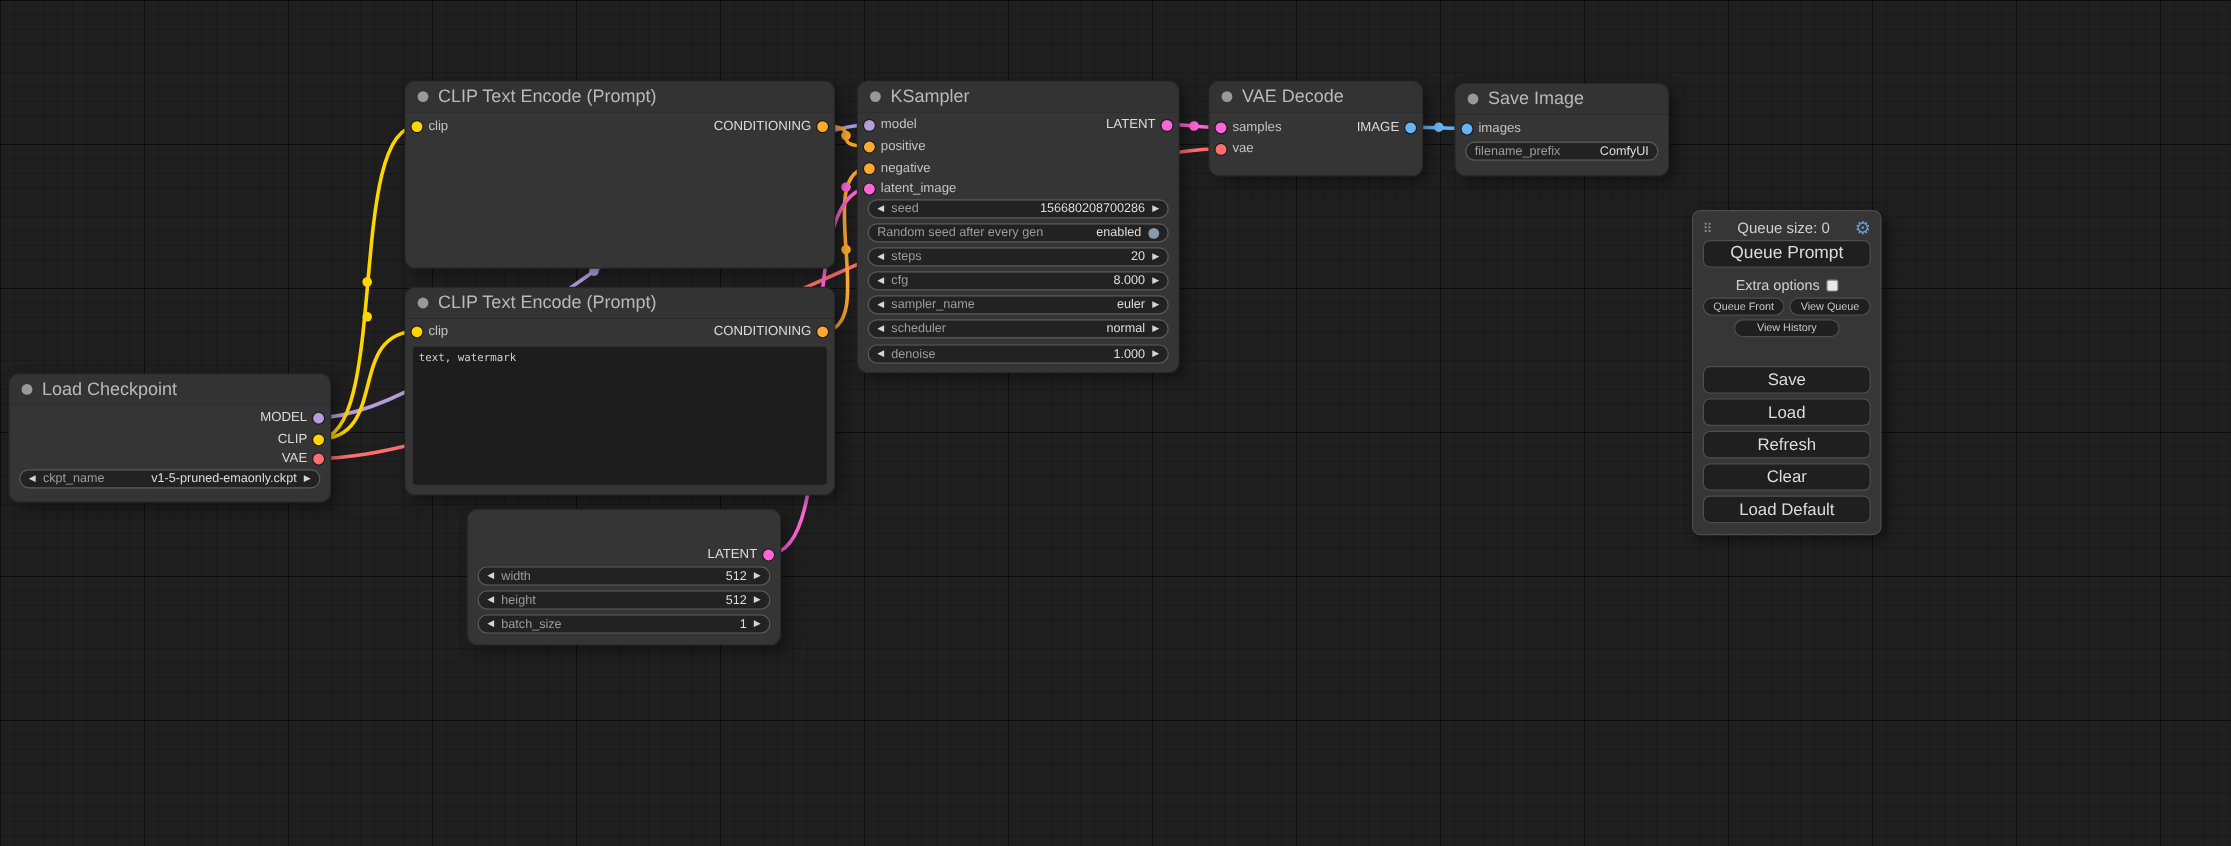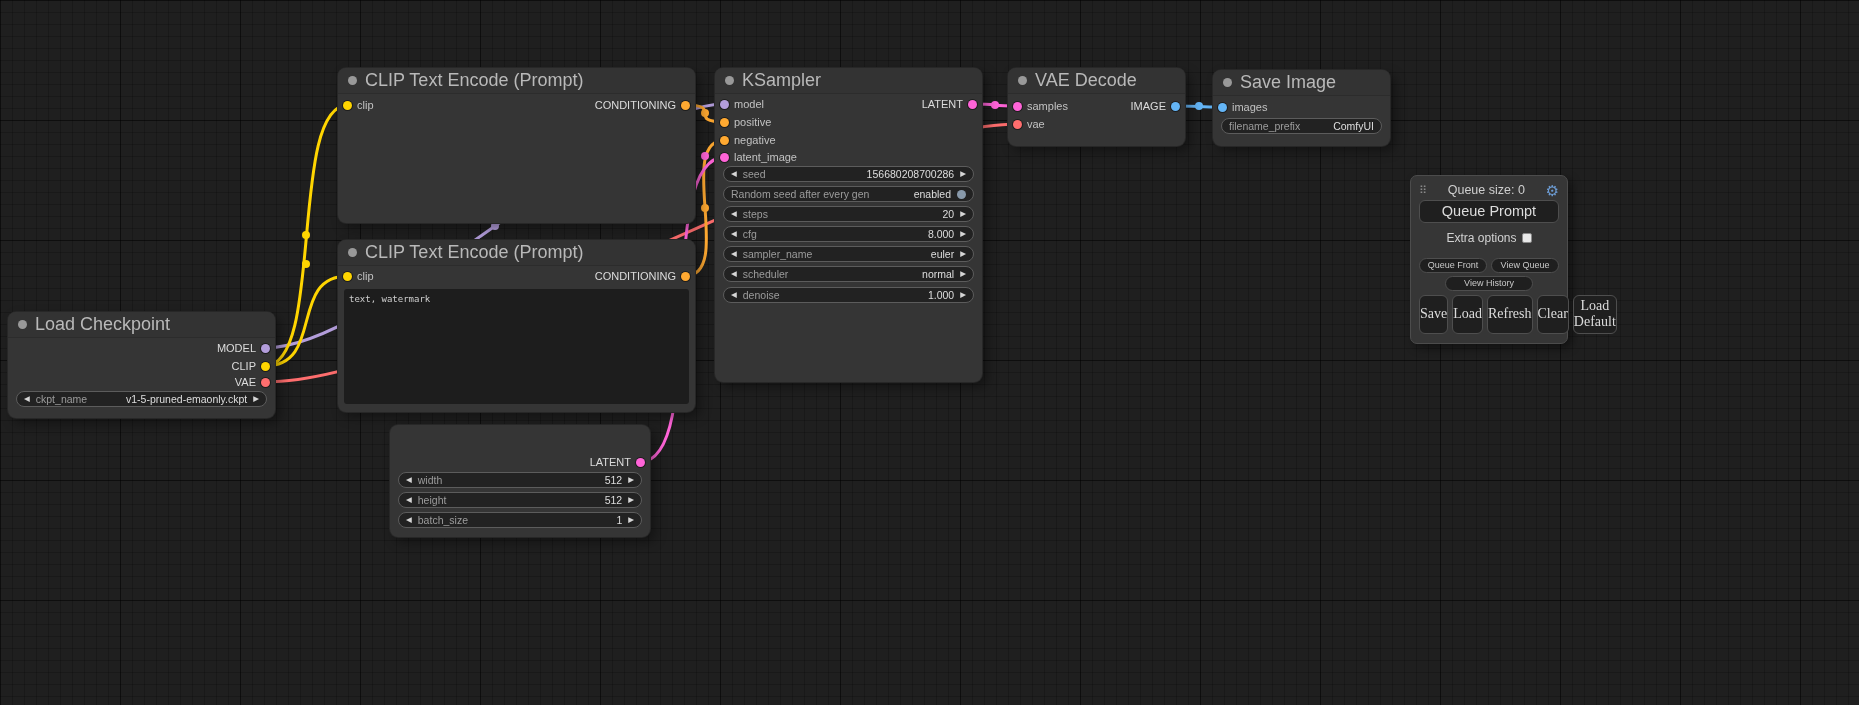--- a/index.html
+++ b/index.html
@@ -16,21 +16,21 @@
     background-size: 120px 120px, 120px 120px, 12px 12px, 12px 12px;
   }
 
   #wires { position:absolute; left:0; top:0; z-index:1; }
   #wires path { fill:none; stroke-width:3; stroke-linecap:round; }
 
   .node { position:absolute; z-index:2; background:#353535; border-radius:8px;
     box-shadow:0 0 0 1px #272727, 5px 5px 12px rgba(0,0,0,0.4); }
   .node-title { height:26px; display:flex; align-items:center; gap:8px; padding:0 10px;
     background:#333333; border-radius:8px 8px 0 0; border-bottom:1px solid #2c2c2c;
-    color:#b9b9b9; font-size:18px; }
+    color:#b9b9b9; font-size:15px; }
   .title-dot { width:9px; height:9px; border-radius:50%; background:#999; flex:0 0 auto; }
 
   .port { position:absolute; display:flex; align-items:center; gap:5px; height:14px; font-size:11px; }
   .port.in  { left:5px; }
   .port.out { right:5px; flex-direction:row-reverse; }
   .port .dot { width:9px; height:9px; border-radius:50%; box-shadow:0 0 0 1px rgba(0,0,0,0.45); }
   .port.in  .plabel { color:#c2c2c2; }
   .port.out .plabel { color:#dcdcdc; }
 
   .widget { position:absolute; left:8px; right:8px; height:16px; background:#222222;
@@ -52,26 +52,26 @@
   .drag-dots { color:#8a8a8a; font-size:11px; }
   .qp-title { flex:1; text-align:center; color:#cfcfcf; font-size:12.5px; }
   .gear { font-size:15px; line-height:1; cursor:pointer; }
   .btn { display:block; width:100%; background:#1f1f1f; border:1px solid #4e4e4e;
     border-radius:6px; color:#dcdcdc; font-size:14px; font-family:inherit;
     padding:2px 0 3px 0; text-align:center; cursor:pointer; }
   .btn.big { margin-top:0; font-size:14.5px; }
   .extra-row { margin-top:8px; display:flex; justify-content:center; align-items:center; gap:5px;
     color:#d2d2d2; font-size:12px; }
   .checkbox { width:10px; height:10px; background:#e9e9e9; border:1px solid #8a8a8a; border-radius:2px; }
-  .pill-row { margin-top:13px; display:flex; gap:4px; }
+  .pill-row { margin-top:3px; display:flex; gap:4px; }
   .pill-row.center { justify-content:center; margin-top:3px; }
   .pill { flex:1; background:#1f1f1f; border:1px solid #4e4e4e; border-radius:9px;
     color:#c8c8c8; font-size:9px; font-family:inherit; padding:1px 4px 2px 4px; cursor:pointer; }
   .pill.history { flex:0 0 auto; width:88px; }
-  .btn-stack { margin-top:4px; display:flex; flex-direction:row; gap:4px;font-family:Liberation Serif, serif; }
+  .btn-stack { margin-top:24px; display:flex; flex-direction:column; gap:4px; }
 </style>
 </head>
 <body>
 
 <div id="canvas"></div>
 
 <svg id="wires" width="1859" height="705" viewBox="0 0 1859 705">
   <path d="M265 348 C380 348 610 104 725 104" stroke="#B39DDB"></path>
   <path d="M265 366 C325 366 288 105 348 105" stroke="#FFD500"></path>
   <path d="M265 366 C325 366 288 276 348 276" stroke="#FFD500"></path>
@@ -166,21 +166,21 @@
     <span class="arrow">▶</span>
   </div>
   <div class="widget" style="top:87px">
     <span class="arrow">◀</span>
     <span class="wlabel">batch_size</span>
     <span class="wvalue">1</span>
     <span class="arrow">▶</span>
   </div>
 </div>
 
-<div class="node" style="left:715px; top:68px; width:267px; height:314px;">
+<div class="node" style="left:715px; top:68px; width:267px; height:242px;">
   <div class="node-title">
     <span class="title-dot"></span>
     <span>KSampler</span>
   </div>
   <div class="port in" style="top:29px">
     <span class="dot" style="background: rgb(179, 157, 219);"></span>
     <span class="plabel">model</span>
   </div>
   <div class="port in" style="top:47px">
     <span class="dot" style="background: rgb(255, 169, 49);"></span>

